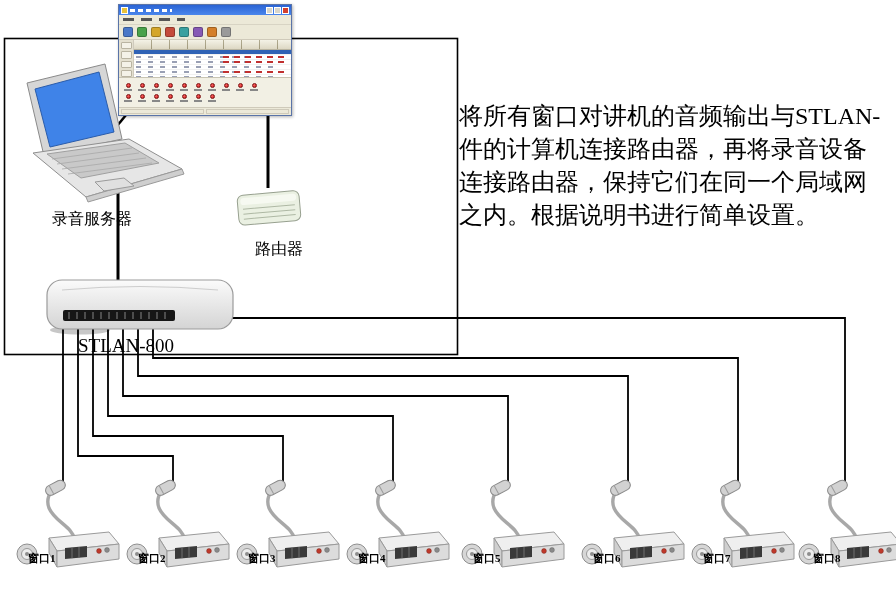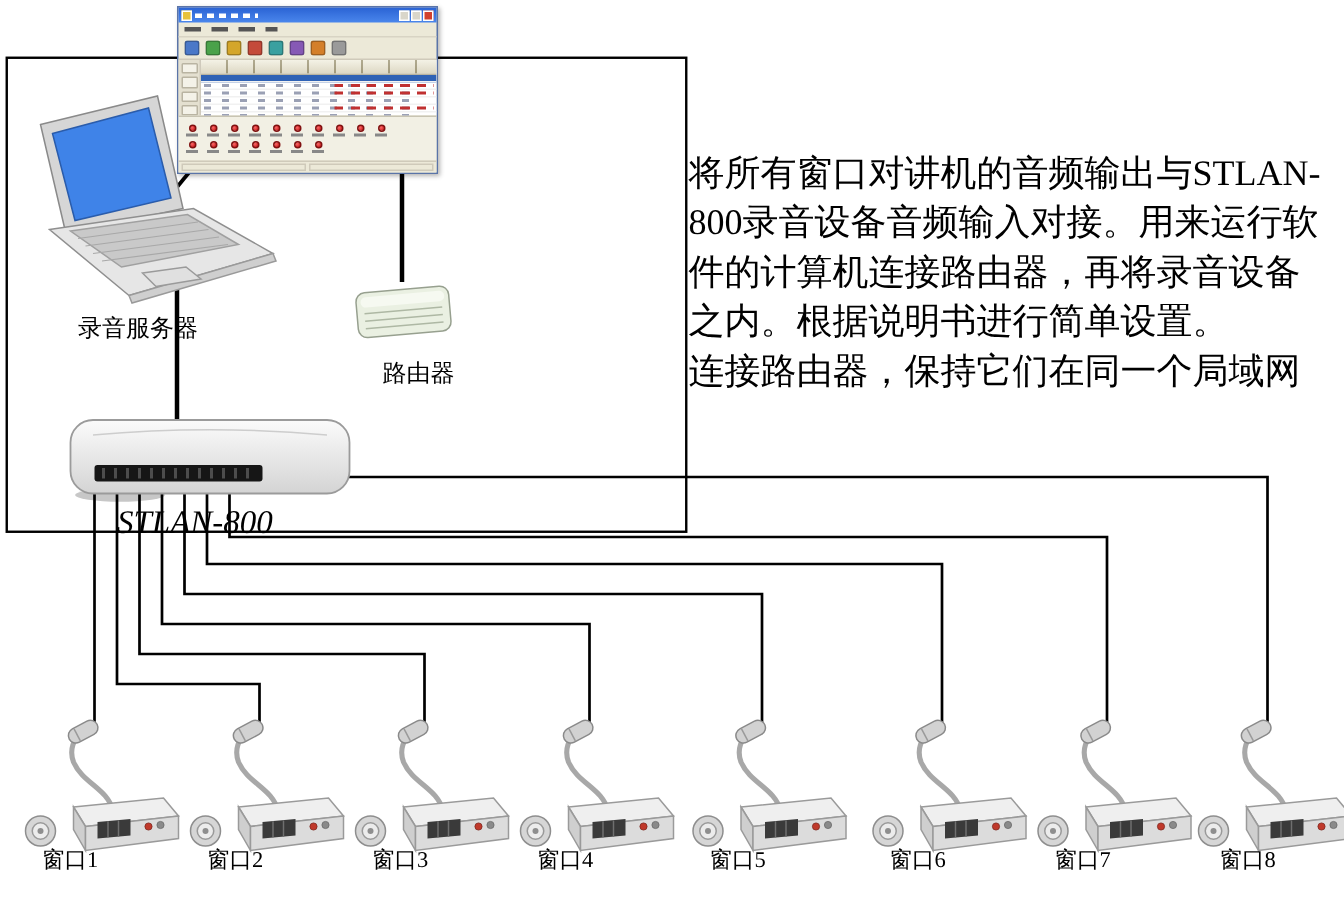--- a/index.html
+++ b/index.html
@@ -4,22 +4,22 @@
 <style>
   html,body{margin:0;padding:0;background:#fff;}
   .canvas{position:relative;width:896px;height:600px;background:#ffffff;overflow:hidden;
           font-family:"Liberation Serif","DejaVu Serif",serif;color:#000;}
   .canvas svg{position:absolute;left:0;top:0;}
 
   
   .dev-label{position:absolute;font-size:16px;white-space:nowrap;text-align:right;}
   .label-server{left:52px;top:209px;}
   .label-router{left:243px;top:239px;margin-left:12px;}
-  .label-recorder{left:78px;top:335px;font-size:22px;font-style:italic;}
-  .unit-label{position:absolute;top:564px;font-size:15px;white-space:nowrap;}
+  .label-recorder{left:78px;top:335px;font-size:19px;}
+  .unit-label{position:absolute;top:551px;font-size:11px;white-space:nowrap;font-weight:bold;}
   .desc{position:absolute;left:459px;top:100px;width:436px;}
   .desc div{font-size:24px;line-height:33px;white-space:nowrap;}
 
   
   .mini-window{position:absolute;left:118px;top:4px;width:174px;height:112px;background:#ece9d8;
                border:1px solid #5a74a8;box-shadow:1px 1px 3px rgba(0,0,0,.3);
                display:flex;flex-direction:column;box-sizing:border-box;}
   .mw-title{height:10px;background:linear-gradient(#2a63d4,#4a86ec);display:flex;align-items:center;padding:0 2px;gap:2px;flex:0 0 auto;}
   .mw-appicon{width:5px;height:5px;background:#e8c23a;border:1px solid #fff;}
   .mw-title-text{width:42px;height:3px;background:repeating-linear-gradient(90deg,#fff 0 5px,transparent 5px 8px);}
@@ -279,24 +279,23 @@
         <i></i>
       </div>
   </div>
 
   <div class="dev-label label-server">录音服务器</div>
   <div class="dev-label label-router">路由器</div>
   <div class="dev-label label-recorder">STLAN-800</div>
 
   <div class="desc">
     <div>将所有窗口对讲机的音频输出与STLAN-</div>
-    <div>800录音设备音频输入对接。用来运行软</div>
     <div>件的计算机连接路由器，再将录音设备</div>
+    <div>连接路由器，保持它们在同一个局域网</div>
     <div>之内。根据说明书进行简单设置。</div>
-    <div>连接路由器，保持它们在同一个局域网</div>
   </div>
 
   <div class="unit-label" style="left:28px">窗口1</div>
   <div class="unit-label" style="left:138px">窗口2</div>
   <div class="unit-label" style="left:248px">窗口3</div>
   <div class="unit-label" style="left:358px">窗口4</div>
   <div class="unit-label" style="left:473px">窗口5</div>
   <div class="unit-label" style="left:593px">窗口6</div>
   <div class="unit-label" style="left:703px">窗口7</div>
   <div class="unit-label" style="left:813px">窗口8</div>

